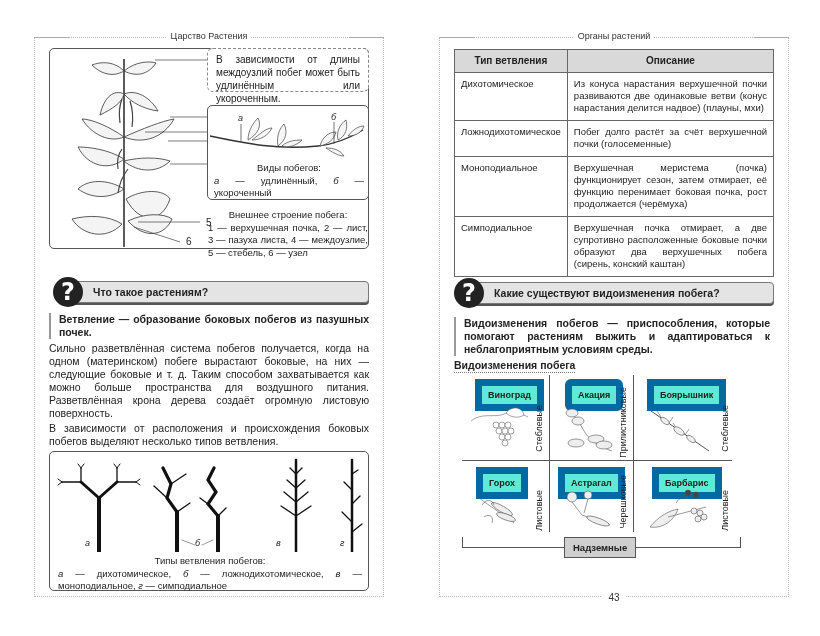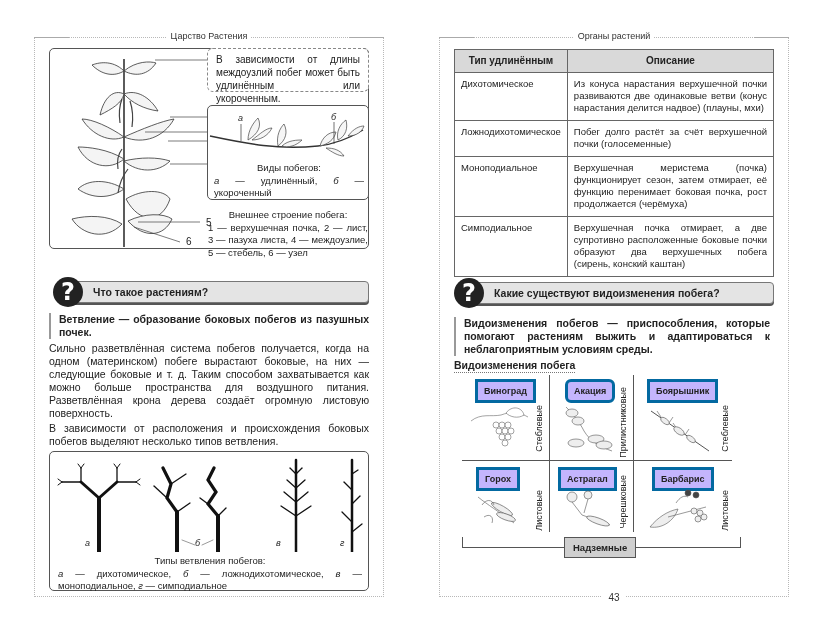--- a/index.html
+++ b/index.html
@@ -31,21 +31,21 @@
   .def { position: absolute; border-left: 2px solid #999; padding-left: 8px; font-size: 10.5px; line-height: 13px; text-align: justify; font-weight: bold; }
   .para { position: absolute; font-size: 10.5px; line-height: 13px; text-align: justify; }
 
   table.br { position: absolute; border-collapse: collapse; font-size: 9.5px; line-height: 12px; }
   table.br th { background: #d9d9d9; font-weight: bold; padding: 5px 6px; border: 1px solid #666; font-size: 10px; }
   table.br td { border: 1px solid #666; padding: 5px 6px 6px 6px; vertical-align: top; text-align: justify; }
   table.br td.t { text-align: left; }
 
   .section-h { position: absolute; font-size: 10.5px; font-weight: bold; border-bottom: 1px dotted #777; padding-bottom: 1px; }
   .mod-grid { position: absolute; }
-  .plant-label { position: absolute; border: 3px solid #0369a1; background: #c4b5fd; font-size: 9px; font-weight: bold; padding: 4px 6px; }
+  .plant-label { position: absolute; border: 7px solid #0369a1; background: #5eead4; font-size: 9px; font-weight: bold; padding: 4px 6px; }
   .vtext { position: absolute; font-size: 9px; writing-mode: vertical-rl; transform: rotate(180deg); color: #222; }
   .vline { position: absolute; width: 1px; background: #555; }
   .hline { position: absolute; height: 1px; background: #555; }
   .nadz { position: absolute; background: #cfcfcf; border: 1px solid #555; font-size: 9.5px; font-weight: bold; padding: 4px 8px; }
   .num { position: absolute; font-size: 10px; }
   .italic-lbl { position: absolute; font-size: 9px; font-style: italic; }
 </style>
 </head>
 <body>
 
@@ -206,21 +206,21 @@
 
 <div class="page page-right">
   <div class="rule-top"></div>
   <div class="rule-top-solid-l"></div>
   <div class="rule-top-solid-r"></div>
   <div class="running-head"><span>Органы растений</span></div>
 
   <table class="br" style="left:14px; top:12px; width:320px;">
     <thead>
       <tr>
-        <th style="width:112px;">Тип удлинённым</th>
+        <th style="width:112px;">Тип ветвления</th>
         <th>Описание</th>
       </tr>
     </thead>
     <tbody>
       <tr>
         <td class="t">Дихотомическое</td>
         <td>Из конуса нарастания верхушечной почки развиваются две одинаковые ветви (конус нарастания делится надвое) (плауны, мхи)</td>
       </tr>
       <tr>
         <td class="t">Ложнодихотомическое</td>

